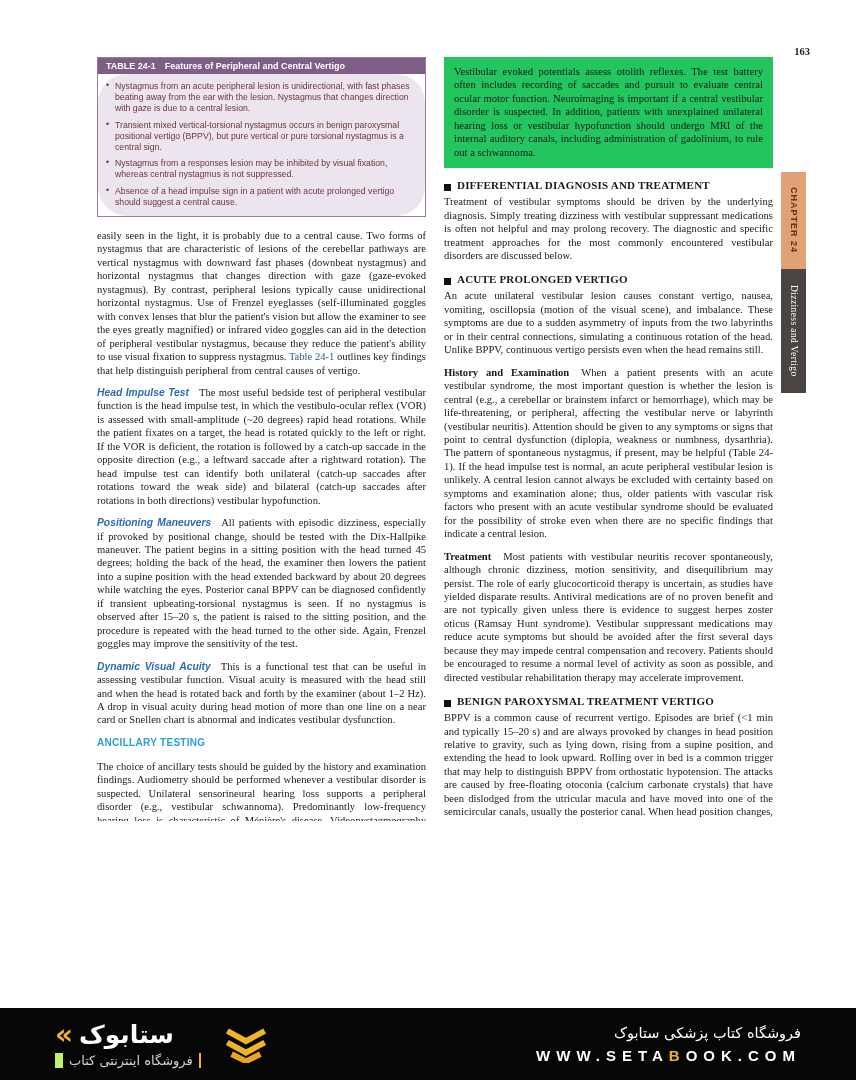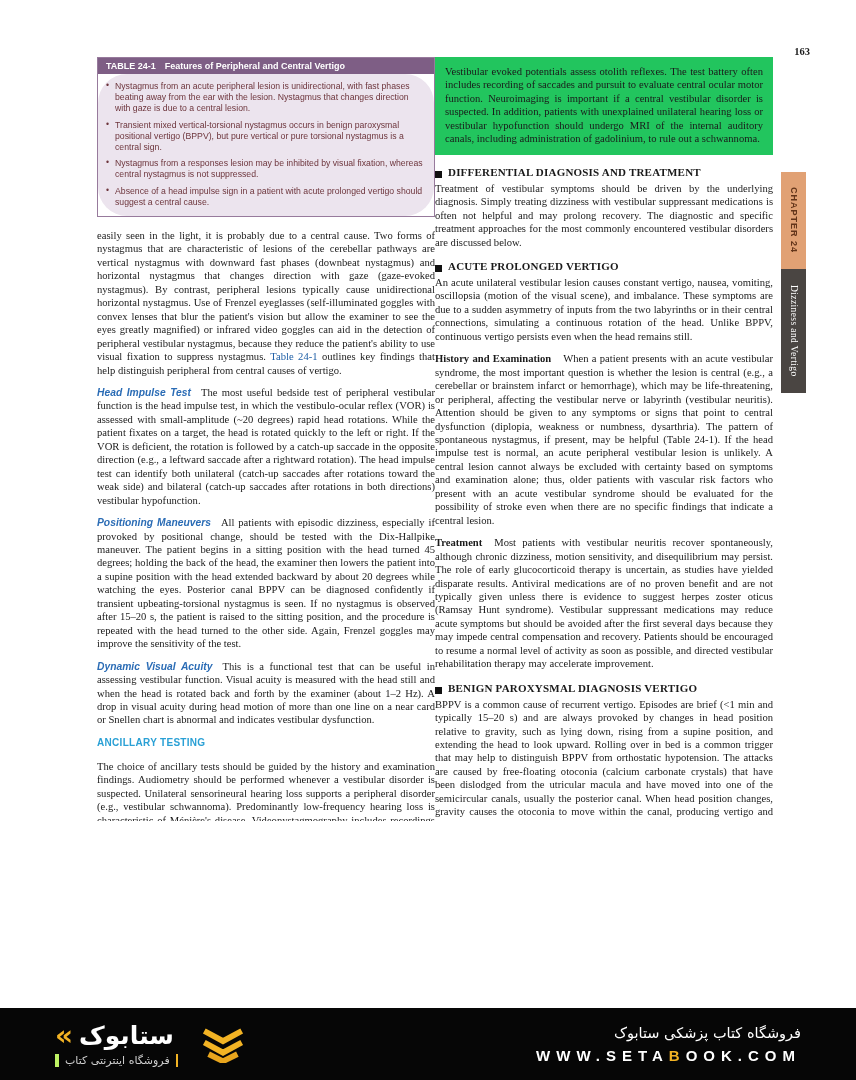--- a/index.html
+++ b/index.html
@@ -11,21 +11,21 @@
   
   .page-number{position:absolute;top:46px;right:46px;font-size:10.5px;font-weight:bold;}
   
   .vtab{position:absolute;right:50px;width:25px;display:flex;align-items:center;justify-content:center;}
   .vtab .vt{writing-mode:vertical-rl;white-space:nowrap;}
   .tab-chapter{top:172px;height:97px;background:#e1a174;}
   .tab-chapter .vt{font-family:"Liberation Sans",sans-serif;font-size:9px;font-weight:bold;letter-spacing:1px;color:#63351a;}
   .tab-title{top:269px;height:124px;background:#4a4542;}
   .tab-title .vt{font-size:9.5px;color:#ffffff;letter-spacing:.4px;}
   
-  .columns{position:absolute;left:97px;top:57px;width:676px;height:764px;display:flex;overflow:hidden;}
+  .columns{position:absolute;left:97px;top:57px;width:676px;height:764px;display:flex;gap:18px;overflow:hidden;}
   .col{flex:1;min-width:0;}
   p.body{margin:0 0 9px;font-size:10.6px;line-height:13.45px;}
   .just{text-align:justify;hyphens:auto;-webkit-hyphens:auto;}
   
   .feature-table{border:1px solid #977a9c;margin-bottom:12px;font-family:"Liberation Sans",sans-serif;}
   .ft-head{background:#7e5e85;color:#ffffff;padding:3px 8px;font-size:9px;font-weight:bold;}
   .ft-label{margin-right:9px;}
   .ft-body{list-style:none;margin:0;padding:7px 8px 8px 7px;background:#ece4ee;border-radius:29px;}
   .ft-body li{position:relative;padding-left:10px;margin-bottom:5px;font-size:8.7px;line-height:11.2px;color:#6d353c;text-align:left;}
   .ft-body li:last-child{margin-bottom:0;}
@@ -48,21 +48,21 @@
   .fade{position:absolute;left:97px;top:938px;width:335px;height:70px;pointer-events:none;
     background:linear-gradient(to bottom, rgba(255,255,255,0) 0%, rgba(255,255,255,.92) 70%, #ffffff 100%);}
   
   .footer{position:absolute;left:0;bottom:0;width:100%;height:72px;background:#060606;
     display:flex;align-items:center;justify-content:space-between;box-sizing:border-box;padding:0 55px;
     font-family:"DejaVu Sans",sans-serif;}
   .footer-left{display:flex;align-items:center;gap:22px;}
   .logo-top{display:flex;align-items:center;gap:6px;}
   .logo-chevron{color:#f2b324;font-size:28px;font-weight:bold;line-height:1;}
   .logo-name{color:#ffffff;font-size:25px;font-weight:bold;line-height:1;}
-  .logo-sub{color:#cfcfcf;font-size:11px;margin-top:4px;text-align:center;border-left:4px solid #bef264;border-right:2px solid #f2b324;padding:0 6px;direction:rtl;}
+  .logo-sub{color:#cfcfcf;font-size:13px;margin-top:4px;text-align:center;border-left:8px solid #bef264;border-right:2px solid #f2b324;padding:0 6px;direction:rtl;}
   .emblem{width:46px;height:38px;}
   .footer-right{text-align:right;}
   .footer-fa{color:#ffffff;font-size:14.5px;margin-bottom:6px;direction:rtl;}
   .footer-url{color:#ffffff;font-size:15px;font-weight:bold;letter-spacing:6px;font-family:"Liberation Sans",sans-serif;}
   .footer-url .gold{color:#f2b324;}
 </style>
 </head>
 <body>
 
 <div class="page">
@@ -112,21 +112,21 @@
       <h3 class="sq-head"><span class="sq"></span><span class="ht">DIFFERENTIAL DIAGNOSIS AND TREATMENT</span></h3>
       <p class="body just">Treatment of vestibular symptoms should be driven by the underlying diagnosis. Simply treating dizziness with vestibular suppressant medications is often not helpful and may prolong recovery. The diagnostic and specific treatment approaches for the most commonly encountered vestibular disorders are discussed below.</p>
 
       <h3 class="sq-head"><span class="sq"></span><span class="ht">ACUTE PROLONGED VERTIGO</span></h3>
       <p class="body just">An acute unilateral vestibular lesion causes constant vertigo, nausea, vomiting, oscillopsia (motion of the visual scene), and imbalance. These symptoms are due to a sudden asymmetry of inputs from the two labyrinths or in their central connections, simulating a continuous rotation of the head. Unlike BPPV, continuous vertigo persists even when the head remains still.</p>
 
       <p class="body just sect"><span class="runin-bold">History and Examination</span><span>When a patient presents with an acute vestibular syndrome, the most important question is whether the lesion is central (e.g., a cerebellar or brainstem infarct or hemorrhage), which may be life-threatening, or peripheral, affecting the vestibular nerve or labyrinth (vestibular neuritis). Attention should be given to any symptoms or signs that point to central dysfunction (diplopia, weakness or numbness, dysarthria). The pattern of spontaneous nystagmus, if present, may be helpful (Table 24-1). If the head impulse test is normal, an acute peripheral vestibular lesion is unlikely. A central lesion cannot always be excluded with certainty based on symptoms and examination alone; thus, older patients with vascular risk factors who present with an acute vestibular syndrome should be evaluated for the possibility of stroke even when there are no specific findings that indicate a central lesion.</span></p>
 
       <p class="body just sect"><span class="runin-bold">Treatment</span><span>Most patients with vestibular neuritis recover spontaneously, although chronic dizziness, motion sensitivity, and disequilibrium may persist. The role of early glucocorticoid therapy is uncertain, as studies have yielded disparate results. Antiviral medications are of no proven benefit and are not typically given unless there is evidence to suggest herpes zoster oticus (Ramsay Hunt syndrome). Vestibular suppressant medications may reduce acute symptoms but should be avoided after the first several days because they may impede central compensation and recovery. Patients should be encouraged to resume a normal level of activity as soon as possible, and directed vestibular rehabilitation therapy may accelerate improvement.</span></p>
 
-      <h3 class="sq-head"><span class="sq"></span><span class="ht">BENIGN PAROXYSMAL DIAGNOSIS VERTIGO</span></h3>
+      <h3 class="sq-head"><span class="sq"></span><span class="ht">BENIGN PAROXYSMAL TREATMENT VERTIGO</span></h3>
       <p class="body just">BPPV is a common cause of recurrent vertigo. Episodes are brief (&lt;1 min and typically 15–20 s) and are always provoked by changes in head position relative to gravity, such as lying down, rising from a supine position, and extending the head to look upward. Rolling over in bed is a common trigger that may help to distinguish BPPV from orthostatic hypotension. The attacks are caused by free-floating otoconia (calcium carbonate crystals) that have been dislodged from the utricular macula and have moved into one of the semicircular canals, usually the posterior canal. When head position changes, gravity causes the otoconia to move within the canal, producing vertigo and nystagmus. With posterior canal BPPV, the nystagmus beats upward and torsionally (the upper poles of the eyes beat toward the affected lower ear). Less commonly, the otoconia enter the horizontal canal, resulting in a horizontal nystagmus when the patient is lying with either ear down. Superior (also called anterior) canal involvement is rare. BPPV is treated with repositioning maneuvers that use gravity to remove the otoconia from the semicircular canal. For posterior canal BPPV, the</p>
 
     </div>
   </div>
 
   <div class="fade"></div>
 
   <footer class="footer">
     <div class="footer-left">
       <div class="logo">

